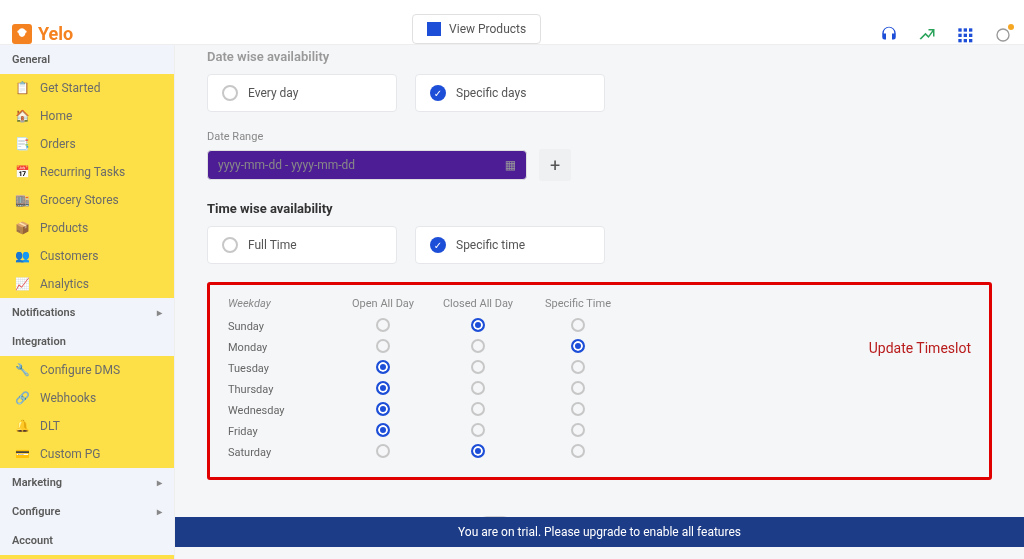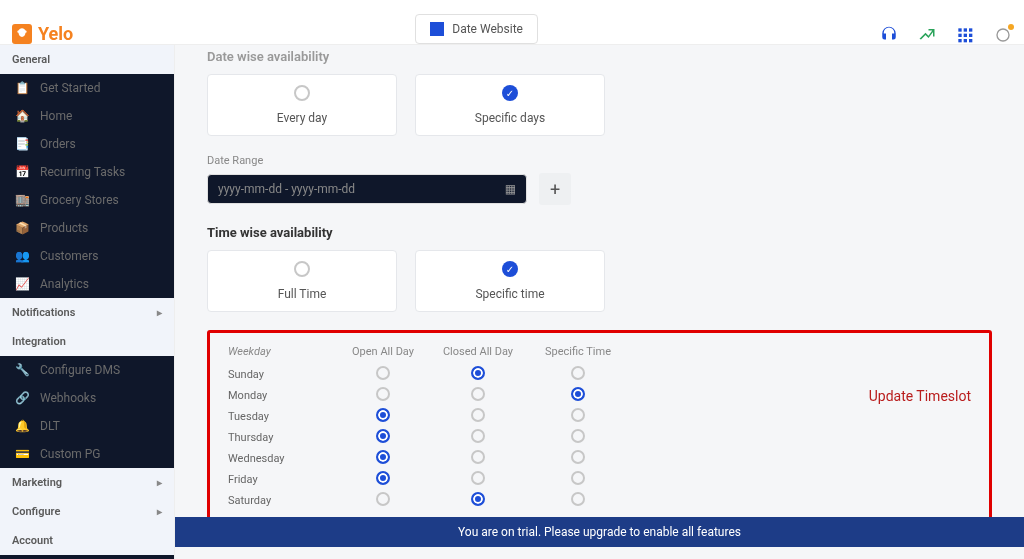--- a/index.html
+++ b/index.html
@@ -13,39 +13,39 @@
 .vw-icon { width: 14px; height: 14px; background: #1d4ed8; display: inline-block; }
 .top-icons { display: flex; align-items: center; gap: 20px; }
 .top-icon { width: 18px; height: 18px; display: flex; align-items: center; justify-content: center; cursor: pointer; position: relative; }
 .headset { color: #1d4ed8; }
 .arrow-green { color: #2aa35a; }
 .grid-icon { color: #1d4ed8; }
 .bell-dot::after { content:''; position:absolute; top:-2px; right:-2px; width:6px; height:6px; background:#f5a623; border-radius:50%; }
 
 .container { display: flex; height: calc(100% - 45px); }
 
-.sidebar { width: 175px; background: #0f172a; border-right: 1px solid #eee; overflow-y: auto; font-size: 12px; }
+.sidebar { width: 175px; background: #fde047; border-right: 1px solid #eee; overflow-y: auto; font-size: 12px; }
 .sb-section { background: #f1f4fa; padding: 8px 12px; font-size: 11px; color: #5a5a5a; font-weight: 600; display:flex; align-items:center; justify-content:space-between; }
 .sb-item { padding: 7px 12px 7px 16px; display: flex; align-items: center; gap: 10px; color: #6b6b6b; cursor: pointer; }
 .sb-icon { width: 14px; height: 14px; display: inline-flex; align-items:center; justify-content:center; color:#4a77d4; flex-shrink:0; }
 .chevron { font-size: 10px; color: #888; }
 
 .main { flex: 1; background: #f5f6f8; position: relative; overflow-y: auto; }
 .content { padding: 0 32px 60px 32px; }
 
 .section-title { font-size: 13px; font-weight: 700; color: #333; margin-top: 12px; margin-bottom: 10px; }
 .radio-row { display: flex; gap: 18px; margin-bottom: 18px; }
-.radio-box { width: 190px; border: 1px solid #e5e7eb; border-radius: 4px; padding: 10px 14px; display: flex; align-items: center; gap: 10px; font-size: 12px; color: #555; background:#fff; cursor:pointer;flex-direction:column; }
+.radio-box { width: 190px; border: 1px solid #e5e7eb; border-radius: 4px; padding: 10px 14px; display: flex; align-items: center; gap: 10px; font-size: 12px; color: #555; background:#fff; cursor:pointer; }
 .radio-circle { width: 16px; height: 16px; border: 2px solid #c7c7c7; border-radius: 50%; display:inline-block; }
 .radio-circle.checked { border: none; background: #1d4ed8; position: relative; }
 .radio-circle.checked::after { content: '✓'; position: absolute; color: #fff; font-size: 10px; top: 50%; left: 50%; transform: translate(-50%,-50%); }
 
 .label-small { font-size: 11px; color: #888; margin-bottom: 6px; }
 .date-row { display:flex; gap:12px; align-items:center; margin-bottom: 20px; }
-.date-input { width: 320px; border:1px solid #e0e0e0; border-radius:4px; padding:7px 10px; font-size:12px; color:#888; display:flex; justify-content:space-between; align-items:center; background:#0f172a; }
+.date-input { width: 320px; border:1px solid #e0e0e0; border-radius:4px; padding:7px 10px; font-size:12px; color:#888; display:flex; justify-content:space-between; align-items:center; background:#4c1d95; }
 .cal-icon { color:#999; font-size:12px; }
 .plus-btn { width:32px; height:32px; background:#eef0f2; border-radius:3px; display:flex; align-items:center; justify-content:center; font-size:18px; color:#555; cursor:pointer; }
 
 .highlight-box { border: 3px solid #e00000; border-radius: 3px; padding: 12px 18px 14px 18px; margin-top: 10px; }
 .table-header { display:grid; grid-template-columns: 110px 90px 100px 100px 1fr; font-size:11px; color:#888; margin-bottom:6px; text-align:center; }
 .table-header > :first-child { text-align:left;font-style:italic; }
 .table-row { display:grid; grid-template-columns: 110px 90px 100px 100px 1fr; align-items:center; font-size:11px; color:#666; padding: 2px 0; }
 .table-row > :first-child { text-align:left; }
 .cell-center { text-align:center; }
 .dot { width:14px; height:14px; border:2px solid #c7c7c7; border-radius:50%; display:inline-block; cursor:pointer; }
@@ -69,21 +69,21 @@
     <span class="logo-icon">
       <svg width="14" height="14" viewBox="0 0 24 24">
           <path fill="#fff" d="M12 2c3 0 5 2 6 4 1 0 2 1 2 2s-1 2-2 2c0 4-3 7-6 7s-6-3-6-7c-1 0-2-1-2-2s1-2 2-2c1-2 3-4 6-4z"></path>
         </svg>
     </span>
     <span>Yelo</span>
   </div>
   <div class="top-center">
     <div class="view-website">
       <span class="vw-icon"></span>
-      <span>Date Website</span>
+      <span>View Products</span>
     </div>
   </div>
   <div class="top-icons">
     <span class="top-icon headset">
         <svg width="18" height="18" viewBox="0 0 24 24" fill="currentColor">
           <path d="M12 1a9 9 0 00-9 9v5a3 3 0 003 3h2v-8H5v-1a7 7 0 0114 0v1h-3v8h2a3 3 0 003-3v-5a9 9 0 00-9-9z"></path>
         </svg>
       </span>
     <span class="top-icon arrow-green">
         <svg width="18" height="18" viewBox="0 0 24 24" fill="currentColor">

